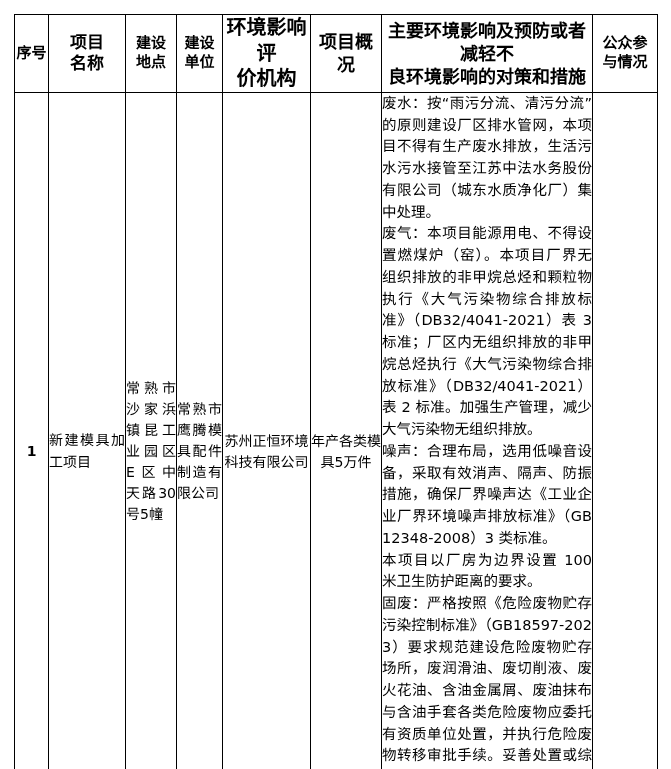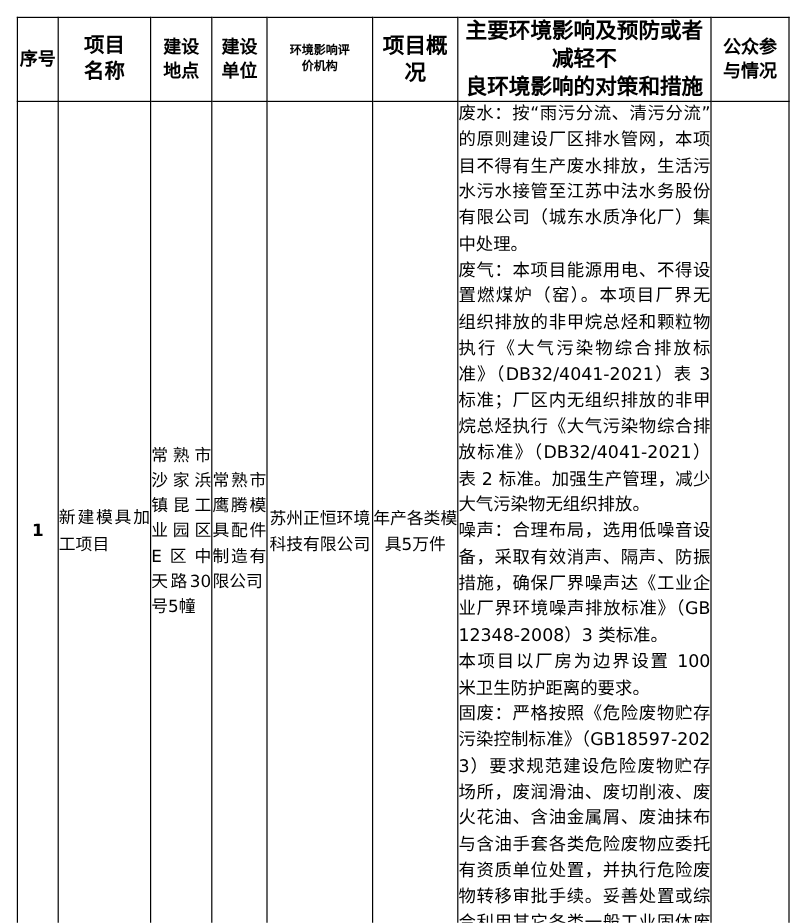--- a/index.html
+++ b/index.html
@@ -58,21 +58,21 @@
     font-size: 15px;
     line-height: 1.28;
     height: 55px;
     padding: 2px 1px;
     letter-spacing: 0px;
   }
   th.h-seq     { font-size: 15px; padding-left: 0; padding-right: 0; }
   th.h-name    { font-size: 17px; }
   th.h-site    { font-size: 15px; }
   th.h-unit    { font-size: 15px; }
-  th.h-agency  { font-size: 10px; }
+  th.h-agency  { font-size: 20px; }
   th.h-overview{ font-size: 18px; }
   th.h-impact  { font-size: 18px; }
   th.h-public  { font-size: 15px; margin-top: 48px; }
 
   
   td.cell {
     font-size: 14px;
     line-height: 1.5;
     text-align: center;
     vertical-align: middle;

